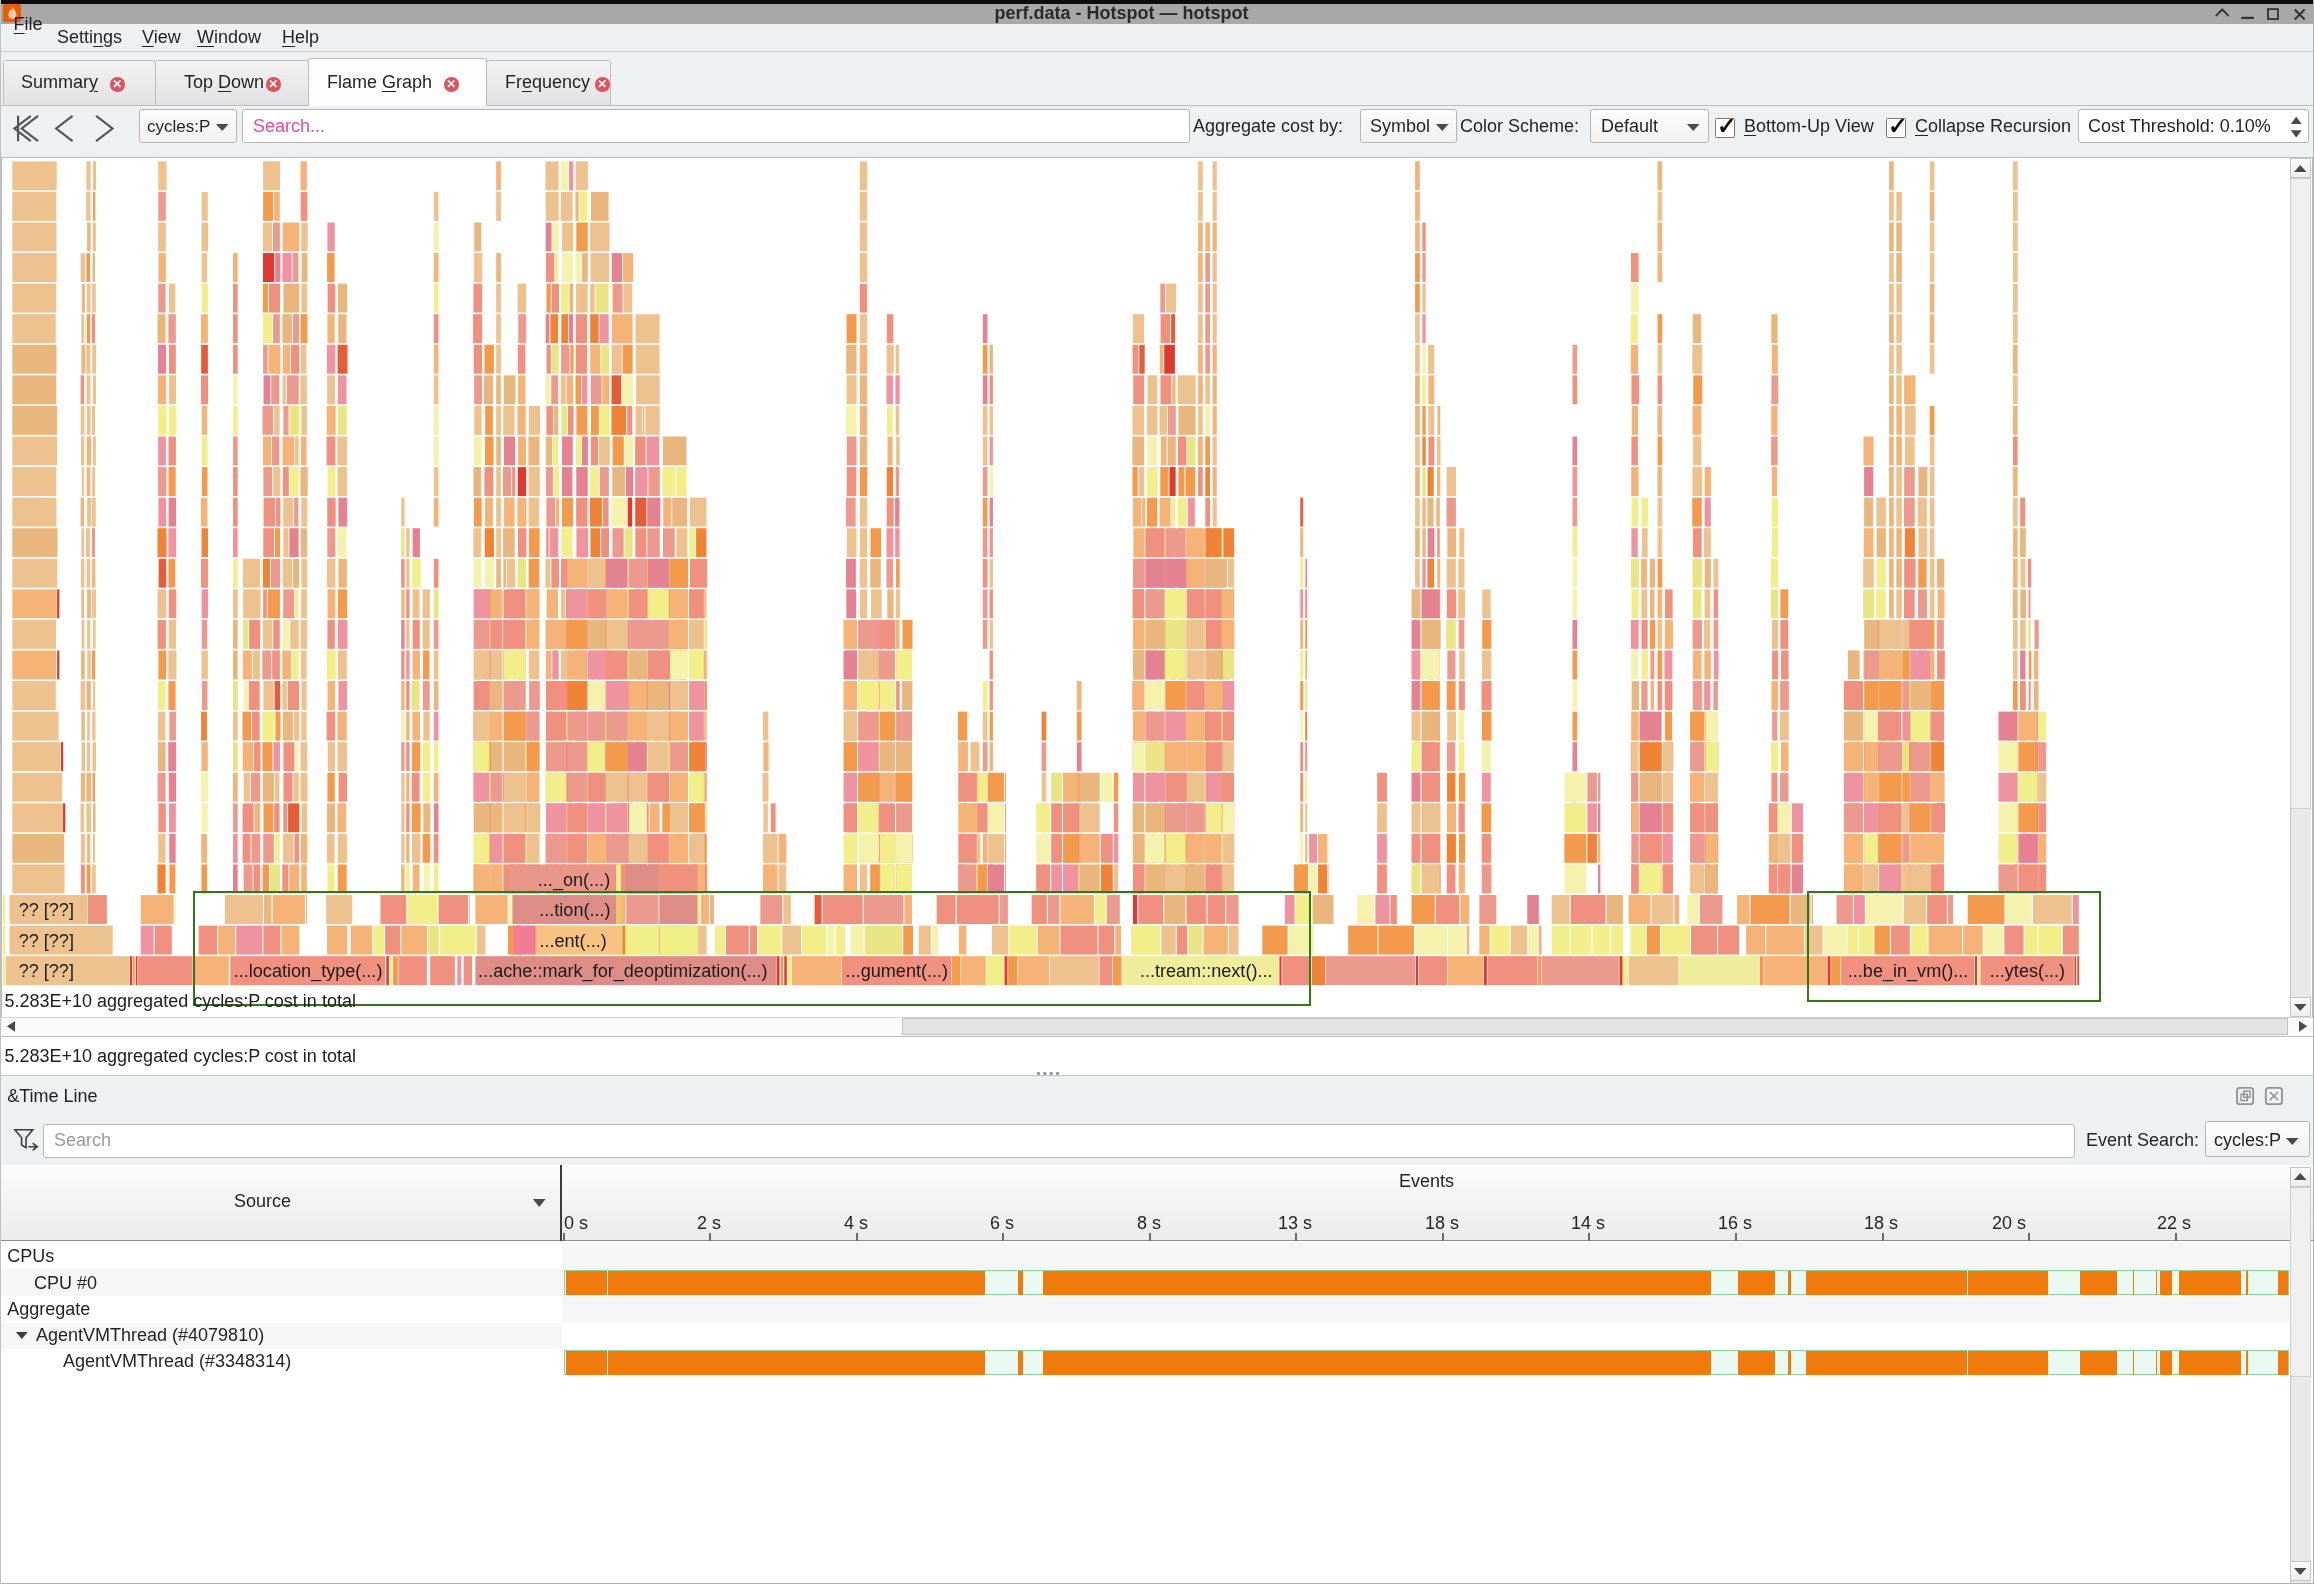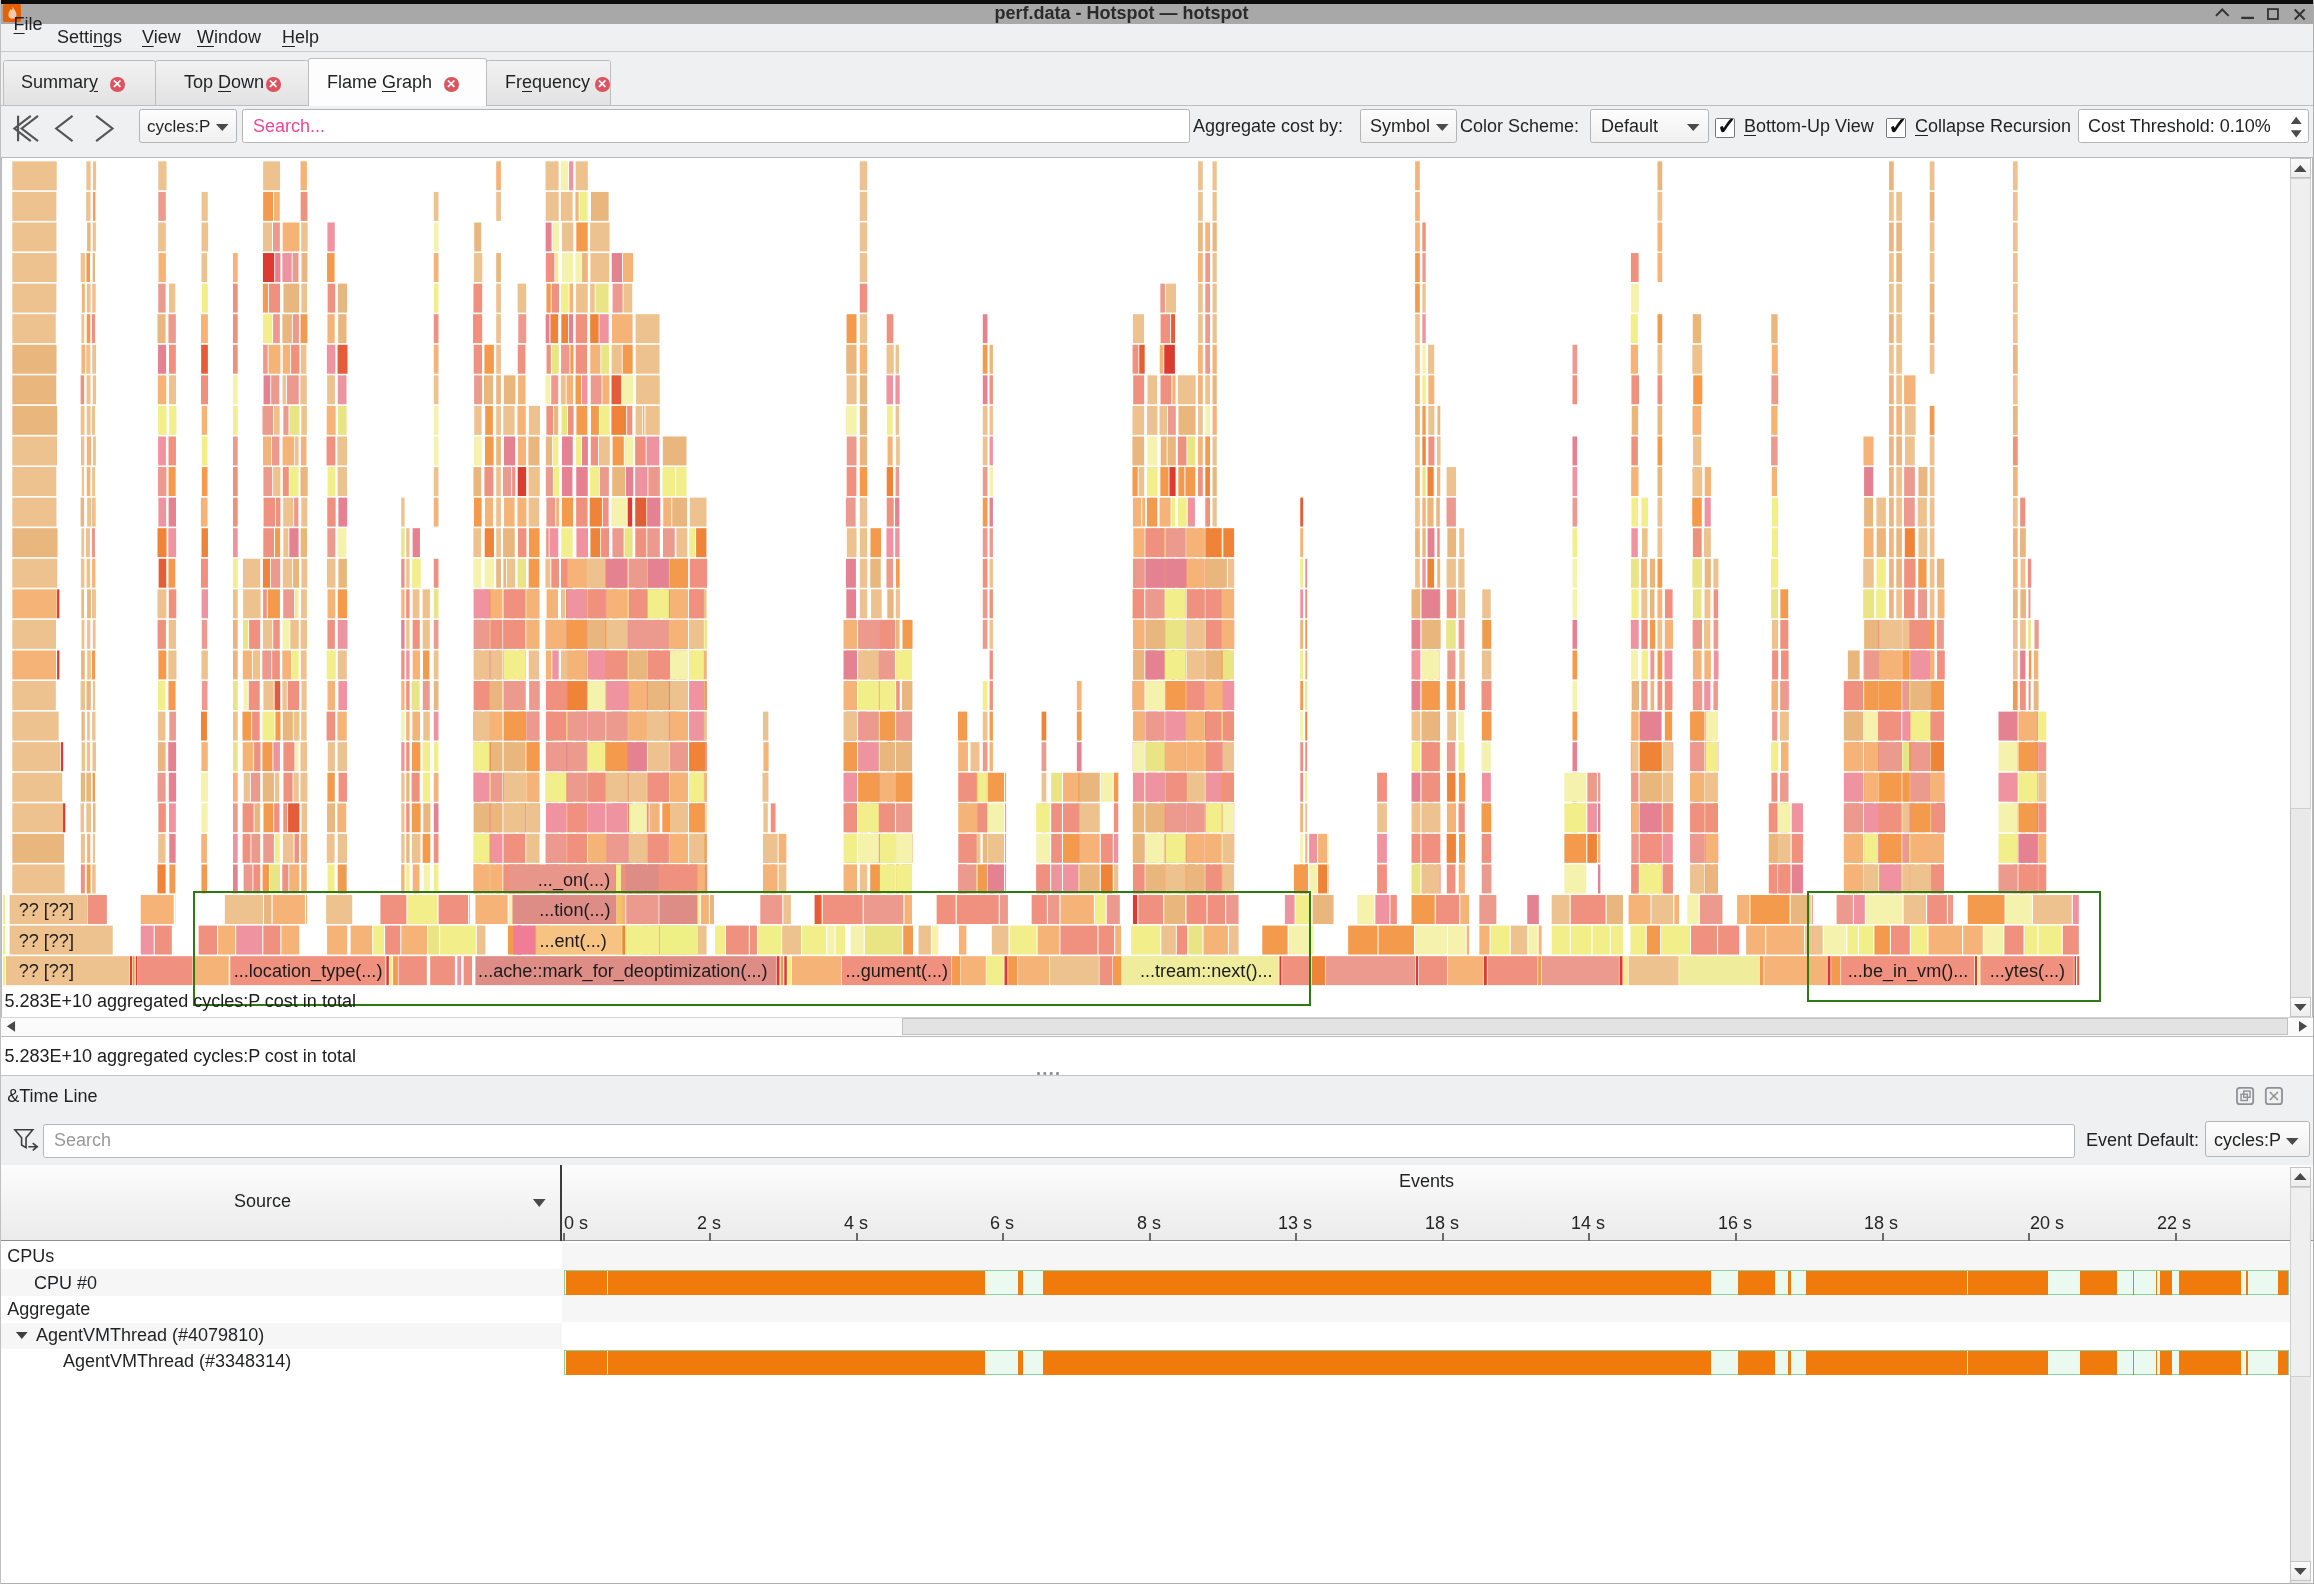--- a/index.html
+++ b/index.html
@@ -2530,21 +2530,21 @@
  <path d="M37.5 5.5 L46.5 14.5 M46.5 5.5 L37.5 14.5" stroke="#8f9294" stroke-width="1.8"></path>
 </svg>
 
 <div class="abs" style="left:0;top:1115px;width:2315px;height:50px;background:#eff0f1"></div>
 <svg class="abs" style="left:12.7px;top:1128px" width="27" height="25" viewBox="0 0 30 28">
  <path d="M2 2 L22 2 L14.5 11 L14.5 22 L9.5 19 L9.5 11 z" stroke="#3e3e3e" stroke-width="1.8" fill="none"></path>
  <path d="M17 17 L27 17 M22 21 L27 17 L22 13" stroke="#3e3e3e" stroke-width="1.8" fill="none" transform="translate(0,4)"></path>
 </svg>
 <div class="abs" style="left:43px;top:1124px;width:2032px;height:34px;background:#fff;border:0.9px solid #b6b6b6;border-radius:2.7px"></div>
 <div class="abs" style="left:54px;top:1130px;color:#999">Search</div>
-<div class="abs" style="left:2086px;top:1130px">Event Default:</div>
+<div class="abs" style="left:2086px;top:1130px">Event Search:</div>
 <div class="abs btn" style="left:2205px;top:1121px;width:105px;height:36px"></div>
 <div class="abs" style="left:2214px;top:1130px">cycles:P</div>
 <svg class="abs" style="left:2285px;top:1137px" width="14.5" height="9" viewBox="0 0 16 10">
     <path d="M1 1 L8 9 L15 1 z" fill="#4a4a4a"></path>
   </svg>
 
 <div class="abs" style="left:0;top:1165px;width:2315px;height:76px;background:linear-gradient(#fcfcfc,#ebebec);border-bottom:1.8px solid #8f8f8f"></div>
 <div class="abs" style="left:560px;top:1165px;width:1.8px;height:76px;background:#3c3c3c"></div>
 <div class="abs" style="left:0;top:1191px;width:525px;text-align:center">Source</div>
 <svg class="abs" style="left:532px;top:1198px" width="14.5" height="10" viewBox="0 0 16 11">
@@ -2554,21 +2554,21 @@
 <div style="position:absolute;left:564px;top:1213px;font-size:18px;color:#252525">0 s</div>
 <div style="position:absolute;left:673px;top:1213px;width:72px;text-align:center;font-size:18px;color:#252525">2 s</div>
 <div style="position:absolute;left:820px;top:1213px;width:72px;text-align:center;font-size:18px;color:#252525">4 s</div>
 <div style="position:absolute;left:966px;top:1213px;width:72px;text-align:center;font-size:18px;color:#252525">6 s</div>
 <div style="position:absolute;left:1113px;top:1213px;width:72px;text-align:center;font-size:18px;color:#252525">8 s</div>
 <div style="position:absolute;left:1259px;top:1213px;width:72px;text-align:center;font-size:18px;color:#252525">13 s</div>
 <div style="position:absolute;left:1406px;top:1213px;width:72px;text-align:center;font-size:18px;color:#252525">18 s</div>
 <div style="position:absolute;left:1552px;top:1213px;width:72px;text-align:center;font-size:18px;color:#252525">14 s</div>
 <div style="position:absolute;left:1699px;top:1213px;width:72px;text-align:center;font-size:18px;color:#252525">16 s</div>
 <div style="position:absolute;left:1845px;top:1213px;width:72px;text-align:center;font-size:18px;color:#252525">18 s</div>
-<div style="position:absolute;left:1992px;top:1213px;width:72px;text-align:right;font-size:18px;color:#252525">20 s</div>
+<div style="position:absolute;left:1992px;top:1213px;width:72px;text-align:left;font-size:18px;color:#252525">20 s</div>
 <div style="position:absolute;left:2138px;top:1213px;width:72px;text-align:center;font-size:18px;color:#252525">22 s</div>
 <div style="position:absolute;left:563px;top:1233px;width:1.8px;height:8.1px;background:#6a6a6a"></div>
 <div style="position:absolute;left:709px;top:1233px;width:1.8px;height:8.1px;background:#6a6a6a"></div>
 <div style="position:absolute;left:856px;top:1233px;width:1.8px;height:8.1px;background:#6a6a6a"></div>
 <div style="position:absolute;left:1002px;top:1233px;width:1.8px;height:8.1px;background:#6a6a6a"></div>
 <div style="position:absolute;left:1149px;top:1233px;width:1.8px;height:8.1px;background:#6a6a6a"></div>
 <div style="position:absolute;left:1295px;top:1233px;width:1.8px;height:8.1px;background:#6a6a6a"></div>
 <div style="position:absolute;left:1442px;top:1233px;width:1.8px;height:8.1px;background:#6a6a6a"></div>
 <div style="position:absolute;left:1588px;top:1233px;width:1.8px;height:8.1px;background:#6a6a6a"></div>
 <div style="position:absolute;left:1735px;top:1233px;width:1.8px;height:8.1px;background:#6a6a6a"></div>

